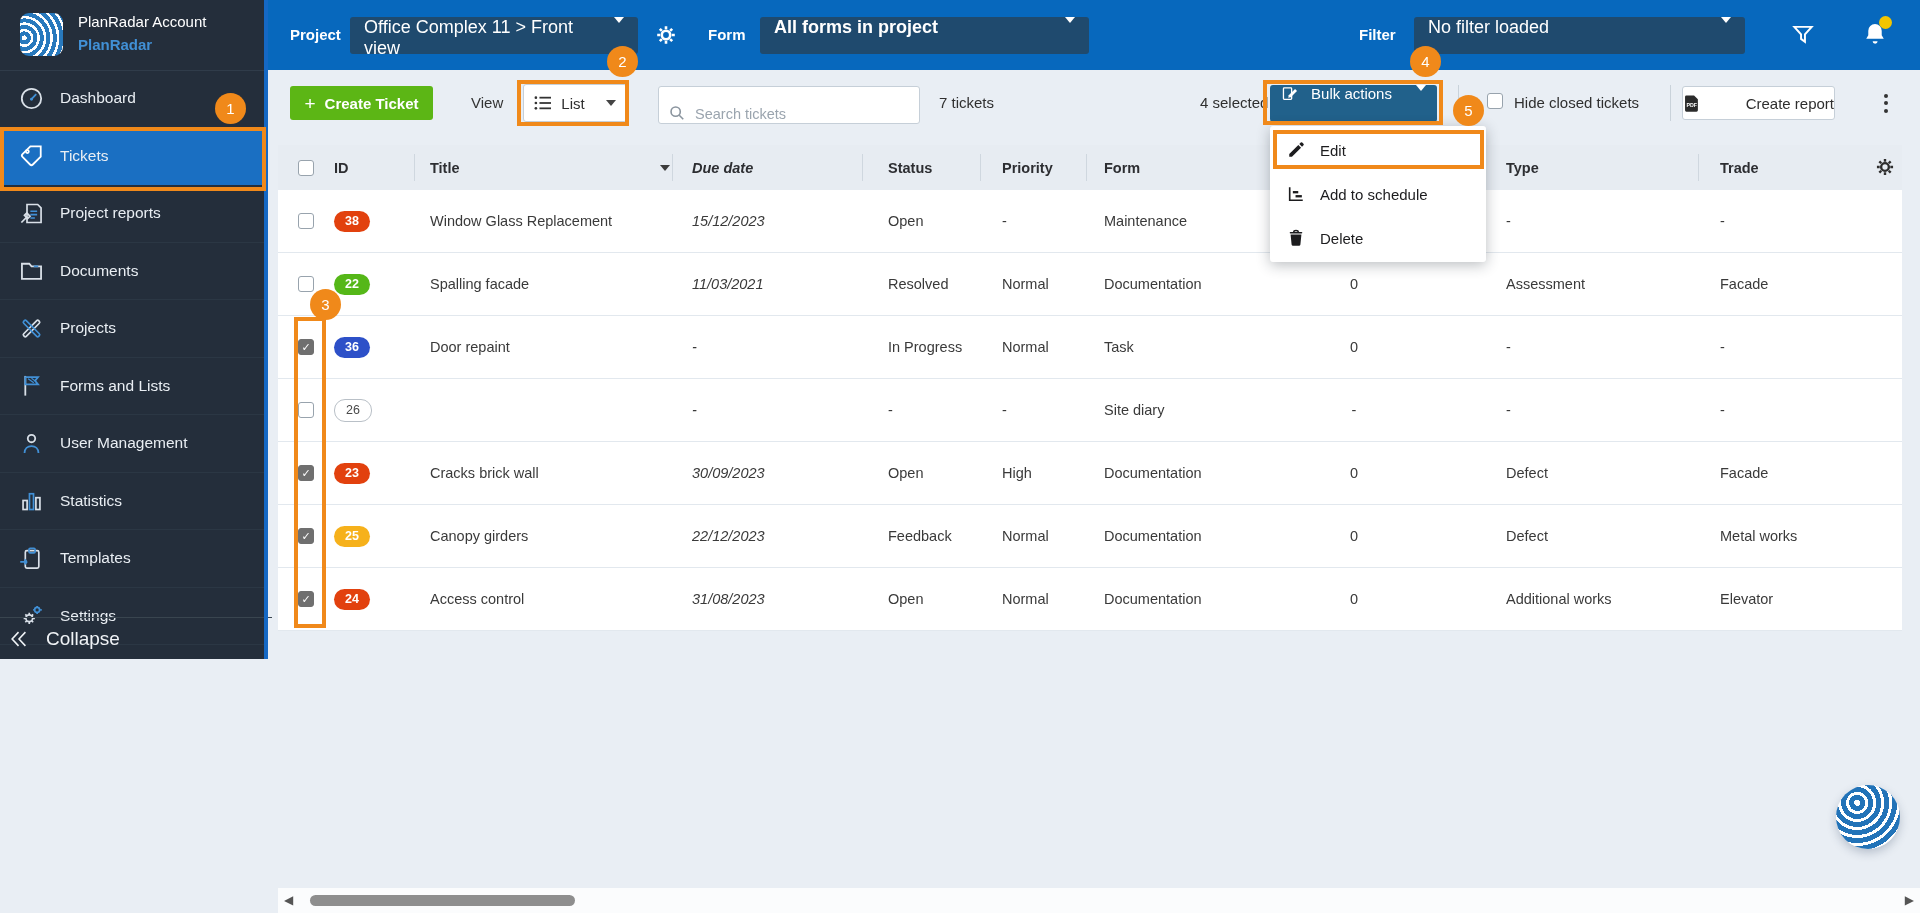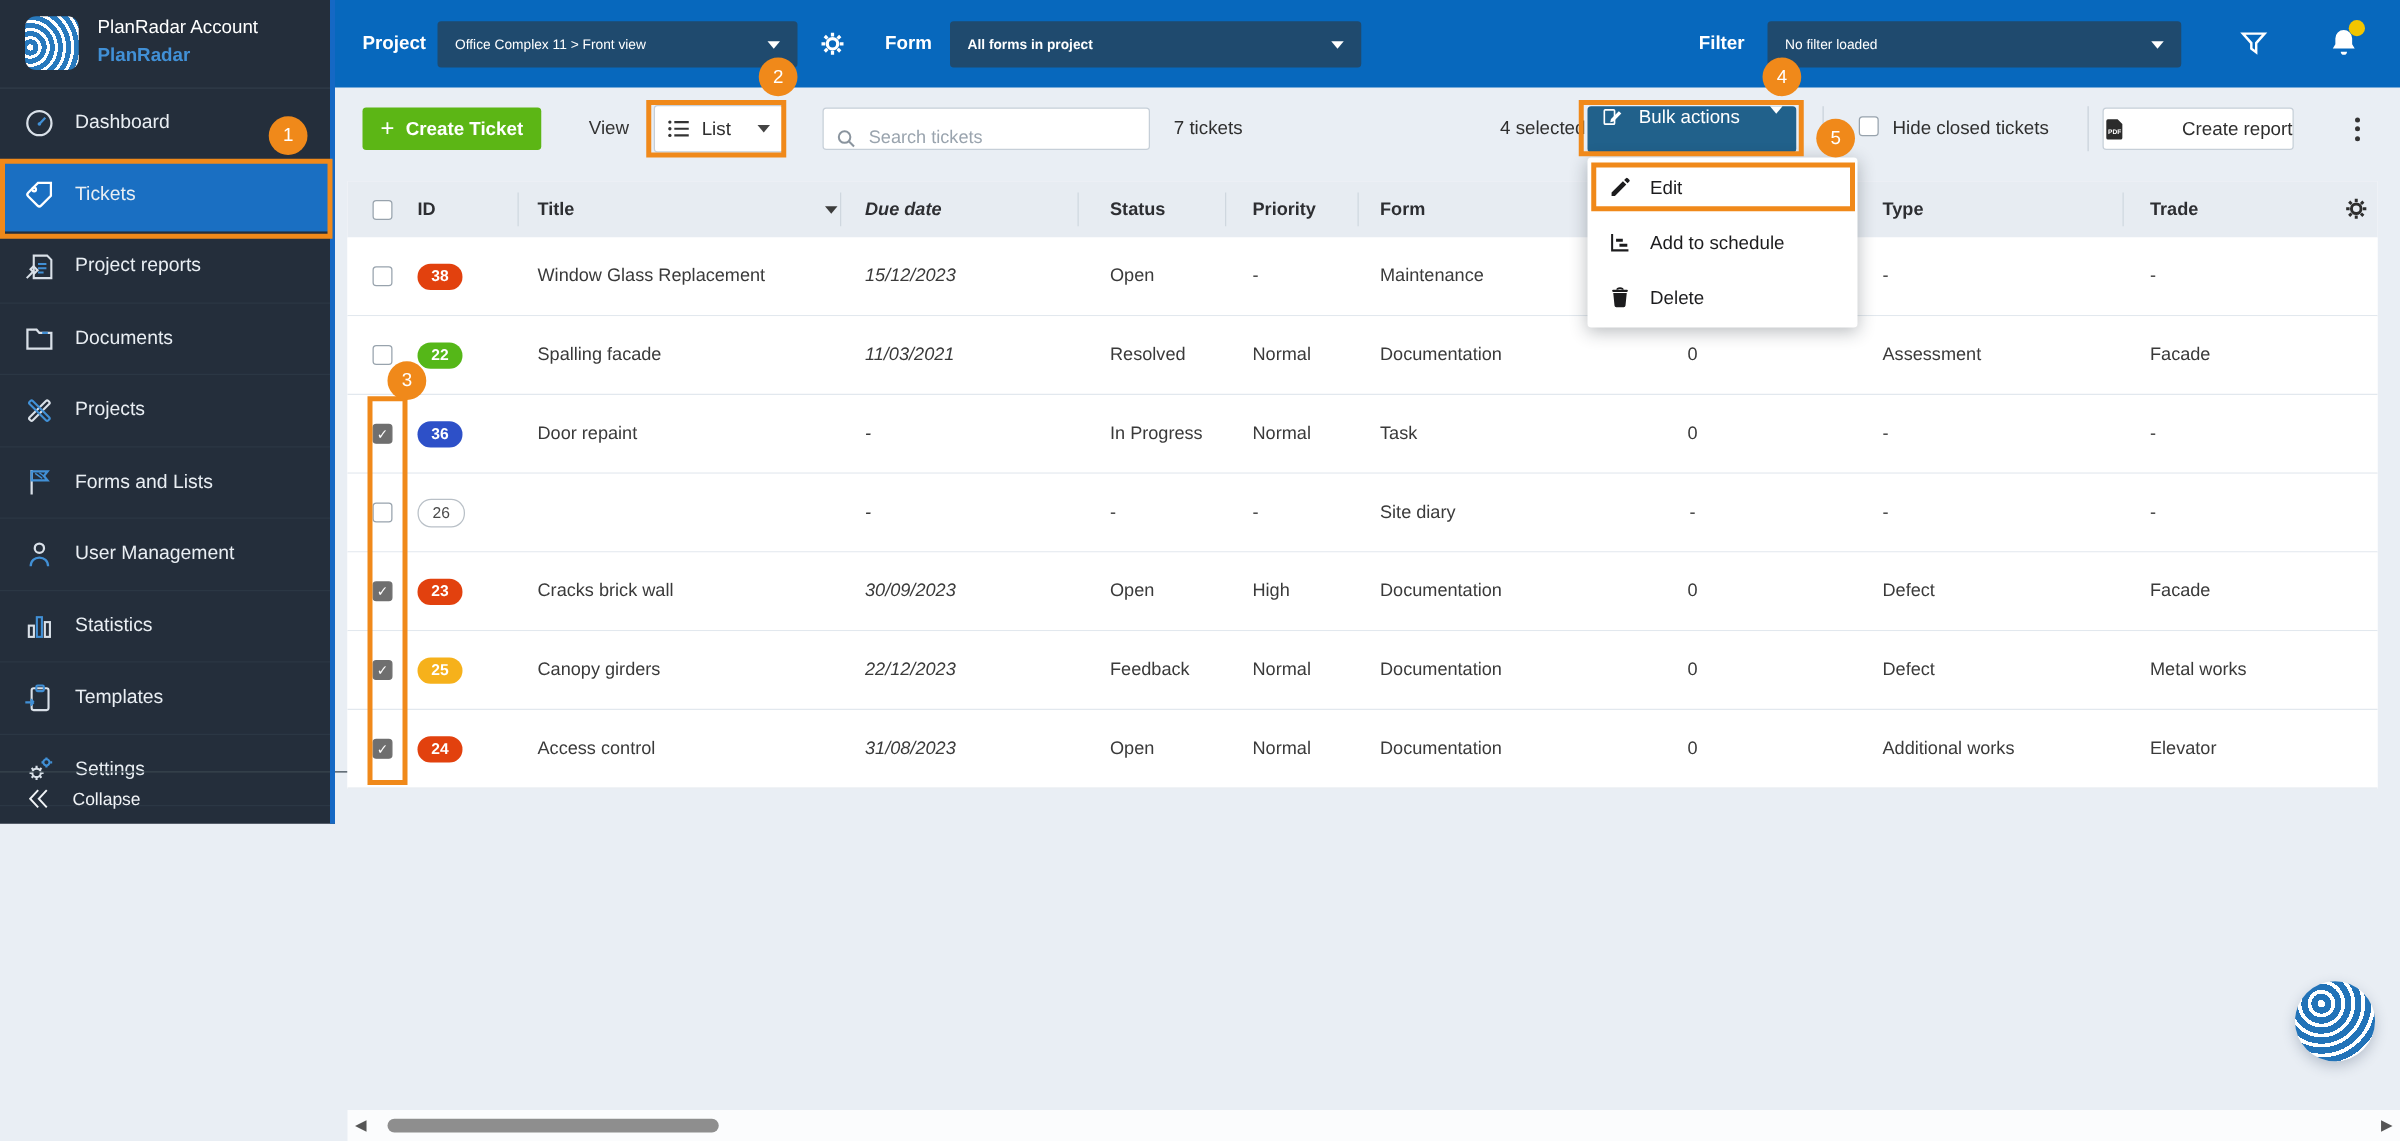--- a/index.html
+++ b/index.html
@@ -11,39 +11,39 @@
   .logo-tile{position:absolute;left:20px;top:13px;width:43px;height:43px;border-radius:9px;
     background:repeating-radial-gradient(circle at 10% 58%, #ffffff 0 2.5px, #2879bd 2.5px 6.5px);}
   .acct-title{position:absolute;left:78px;top:13px;color:#ffffff;font-size:15px;}
   .acct-name{position:absolute;left:78px;top:36px;color:#4190d6;font-size:15px;font-weight:700;}
   .nav{position:absolute;top:70px;left:0;width:264px;}
   .nav-item{height:57.5px;display:flex;align-items:center;padding-left:18px;gap:15px;
     border-bottom:1px solid #2b3744;color:#e9eef3;font-size:15.5px;cursor:pointer;box-sizing:border-box;}
   .nav-item.active{background:#1a6fc2;border-bottom-color:#1a6fc2;}
   .nav-ic{width:27px;height:27px;flex:0 0 27px;}
   .collapse{position:absolute;bottom:0;left:0;width:264px;height:41px;border-top:1px solid #39454f;
-    display:flex;align-items:center;padding-left:20px;gap:16px;color:#f0f3f6;font-size:14px;}
+    display:flex;align-items:center;padding-left:8px;gap:16px;color:#f0f3f6;font-size:19px;}
   
   .topbar{position:absolute;left:268px;top:0;width:1652px;height:70px;background:#0768bd;}
   .tb-label{position:absolute;top:26px;font-weight:700;color:#fff;font-size:15px;}
   .tb-select{position:absolute;top:17px;height:37px;background:#1f4a6e;border-radius:3px;color:#fff;
-    font-size:11px;display:flex;align-items:center;padding:0 14px;box-sizing:border-box;cursor:pointer;}
+    font-size:18px;display:flex;padding:0 14px;box-sizing:border-box;cursor:pointer;}
   .tb-select .grow{flex:1;}
   .caret{width:0;height:0;border-left:5.5px solid transparent;border-right:5.5px solid transparent;border-top:6.5px solid #fff;margin-left:12px;}
   .caret.dark{border-top-color:#444;}
   
   .toolbar{position:absolute;left:268px;top:70px;width:1652px;height:65px;}
   .btn-green{position:absolute;left:22px;top:16px;width:143px;height:34px;background:#5cb615;border-radius:3px;
     color:#fff;font-size:15px;font-weight:600;display:flex;align-items:center;justify-content:center;gap:9px;cursor:pointer;}
   .plus{font-size:19px;font-weight:400;line-height:1;}
   .view-label{position:absolute;left:203px;top:24px;font-size:15px;color:#333;}
   .btn-list{position:absolute;left:255px;top:14px;width:104px;height:38px;background:#fff;border:1px solid #c6cfd8;border-radius:3px;
     display:flex;align-items:center;justify-content:center;gap:9px;font-size:15px;color:#2e2e2e;box-sizing:border-box;cursor:pointer;}
   .search{position:absolute;left:390px;top:16px;width:262px;height:34px;background:#fff;border:1px solid #c6cfd8;border-radius:3px;
-    box-sizing:border-box;display:flex;align-items:flex-end;padding:0 10px;gap:8px;}
+    box-sizing:border-box;display:flex;align-items:flex-start;padding:18px 10px;gap:8px;}
   .search input{border:none;outline:none;flex:1;font-size:14.5px;font-family:inherit;color:#333;background:transparent;}
   .search input::placeholder{color:#9aa4ae;}
   .tickets-count{position:absolute;left:671px;top:24px;font-size:15px;color:#2f2f2f;}
   .selected-count{position:absolute;left:932px;top:24px;font-size:15px;color:#2f2f2f;}
   .btn-bulk{position:absolute;left:1002px;top:15px;width:167px;height:37px;background:#21618b;border-radius:3px;color:#fff;
     font-size:15px;display:flex;align-items:flex-start;justify-content:center;gap:12px;cursor:pointer;}
   .vdiv{position:absolute;top:15px;width:1px;height:36px;background:#c9d2da;}
   .hc-box{position:absolute;left:1219px;top:23px;width:16px;height:16px;background:#fff;border:1.5px solid #98a3ad;border-radius:3px;box-sizing:border-box;cursor:pointer;}
   .hc-label{position:absolute;left:1246px;top:24px;font-size:15px;color:#2f2f2f;}
   .btn-report{position:absolute;left:1414px;top:16px;width:153px;height:34px;background:#fff;border:1px solid #c6cfd8;border-radius:3px;

